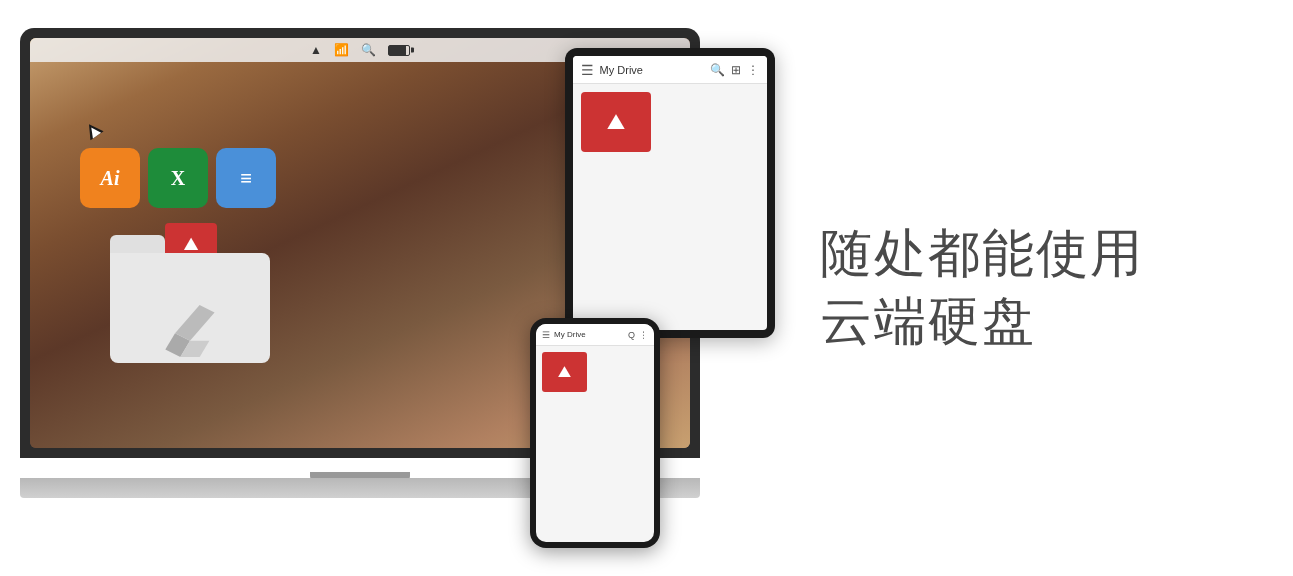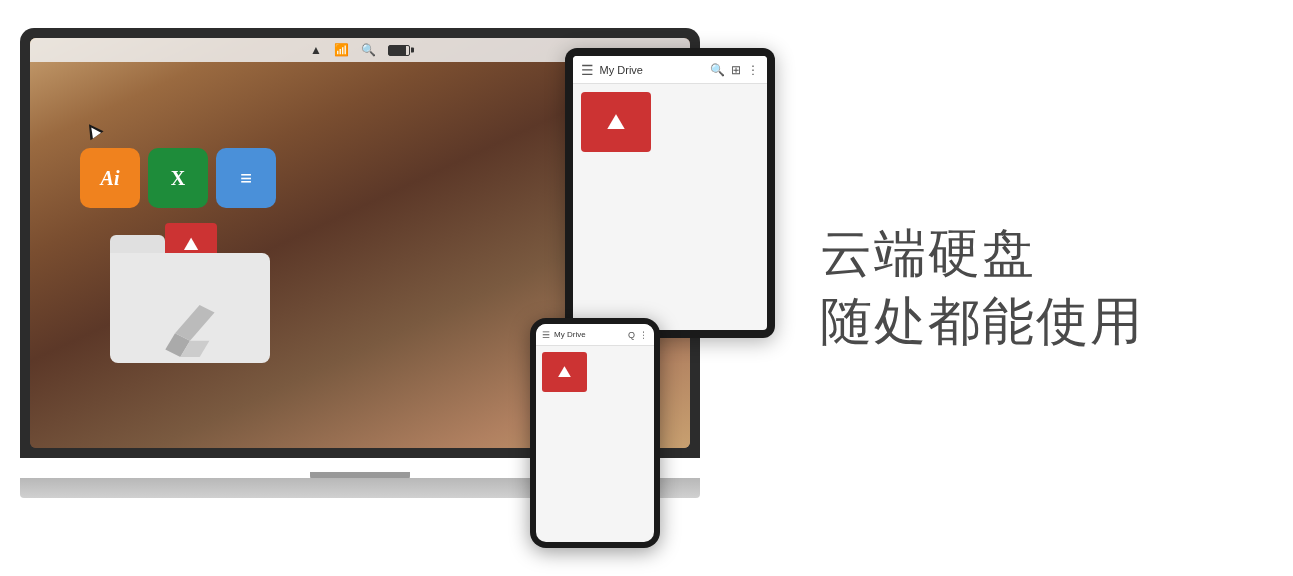--- a/index.html
+++ b/index.html
@@ -478,18 +478,18 @@
         <div class="phone-content">
           <div class="phone-file">⛰</div>
         </div>
       </div>
     </div>
 
   </div>
 
   <div class="text-panel">
     <div class="main-heading">
+      <div>随处都能使用</div>
       <div>云端硬盘</div>
-      <div>随处都能使用</div>
     </div>
   </div>
 
 </div>
 
 </body></html>

